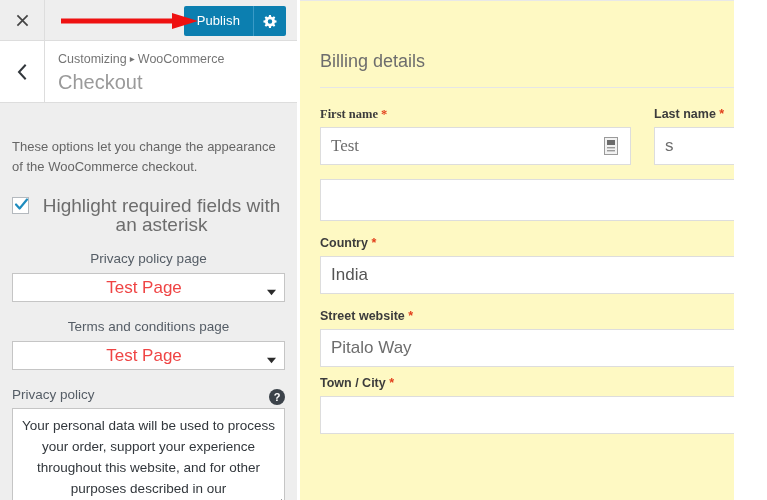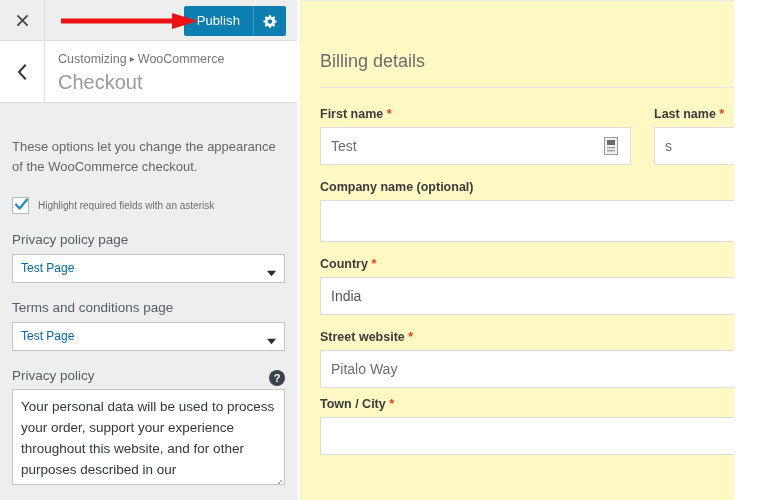--- a/index.html
+++ b/index.html
@@ -146,40 +146,40 @@
     padding: 16px 12px;
     box-sizing: border-box;
   }
   .intro-text {
     font-size: 13px;
     color: #666666;
     line-height: 19.5px;
     padding-top: 18px;
     padding-bottom: 2px;
   }
-  .field-row { margin-top: 16px; }
+  .field-row { margin-top: 16px; text-align: center; }
   .checkbox-row {
     display: flex;
     align-items: flex-start;
     margin-top: 18px;
   }
   .cb {
     width: 17px; height: 17px;
     background: #ffffff;
     border: 1px solid #b4b9be;
     box-sizing: border-box;
     margin-right: 9px;
     flex: 0 0 auto;
     position: relative;
     cursor: pointer;
     margin-top: 1px;
   }
   .cb svg { position: absolute; left: -1px; top: -3px; }
   .cb-label {
-    font-size: 10px;
+    font-size: 19px;
     color: #6d6d6d;
     line-height: 19px;
     text-align: center;
   }
   .ctrl-label {
     font-size: 13.5px;
     color: #555d66;
     line-height: 18px;
     margin-bottom: 5px;
     display: block;
@@ -202,22 +202,22 @@
     background: #ffffff;
     border: 1px solid #c5c5c5;
     border-radius: 0;
     position: relative;
     display: flex;
     align-items: center;
     padding: 0 8px;
     cursor: pointer;
   }
   .sel-value {
-    font-size: 12px;
-    color: #0369a1;
+    font-size: 17px;
+    color: #ef4444;
     line-height: 27px;
     flex: 1 1 auto;
     overflow: hidden;
     white-space: nowrap;
   }
   .sel-arrow {
     flex: 0 0 auto;
     width: 9px; height: 9px;
   }
   .ta {
@@ -283,41 +283,41 @@
     background: #ffffff;
     height: 38px;
     display: flex;
     align-items: center;
     padding: 0 10px;
     position: relative;
     cursor: text;
   }
   .form-field.tall { height: 42px; }
   .ff-text {
-    font-size: 14px;
+    font-size: 17px;
     color: #6d6d6d;
     line-height: 20px;
     flex: 1 1 auto;
     overflow: hidden;
     white-space: nowrap;
   }
   .ff-text.filled { color: #555555; }
   .autofill-icon {
     flex: 0 0 auto;
     width: 14px; height: 18px;
     margin-right: 2px;
     cursor: pointer;
   }
   .fgroup { margin-bottom: 14px; }
   .fgroup.tight { margin-bottom: 8px; }
   .name-row {
     display: flex;
     gap: 23px;
   }
-  .name-col-first { width: 311px; flex: 0 0 auto; }
+  .name-col-first { width: 311px; flex: 0 0 auto; font-family: Liberation Serif, serif; }
   .name-col-last  { width: 311px; flex: 0 0 auto; }
   .w-full { width: 447px; }
 </style>
 </head>
 <body>
 
 <div class="app">
 
   <div class="customizer">
 
@@ -451,21 +451,20 @@
         </div>
         <div class="name-col-last fgroup">
           <span class="form-label"><span>Last name</span> <span class="req">*</span></span>
           <div class="form-field">
             <span class="ff-text">s</span>
           </div>
         </div>
       </div>
 
       <div class="fgroup">
-        <span class="form-label">Company name (optional)</span>
         <div class="form-field tall w-full">
           <span class="ff-text"></span>
         </div>
       </div>
 
       <div class="fgroup">
         <span class="form-label"><span>Country</span> <span class="req">*</span></span>
         <div class="form-field w-full">
           <span class="ff-text filled">India</span>
         </div>

